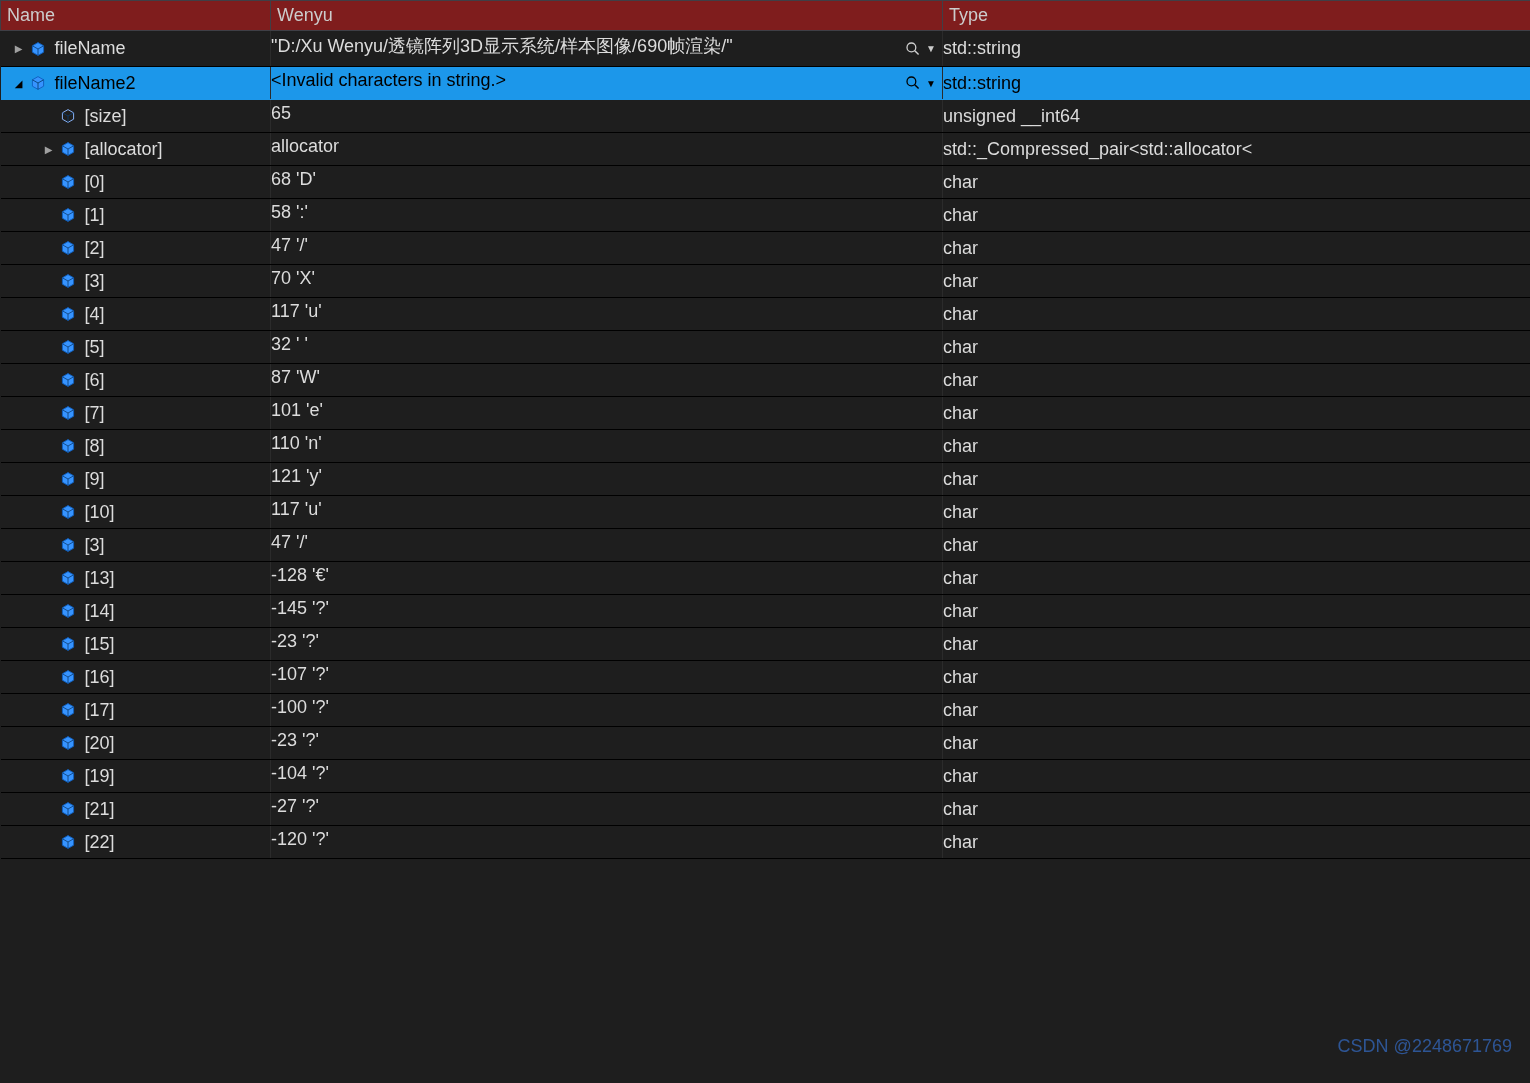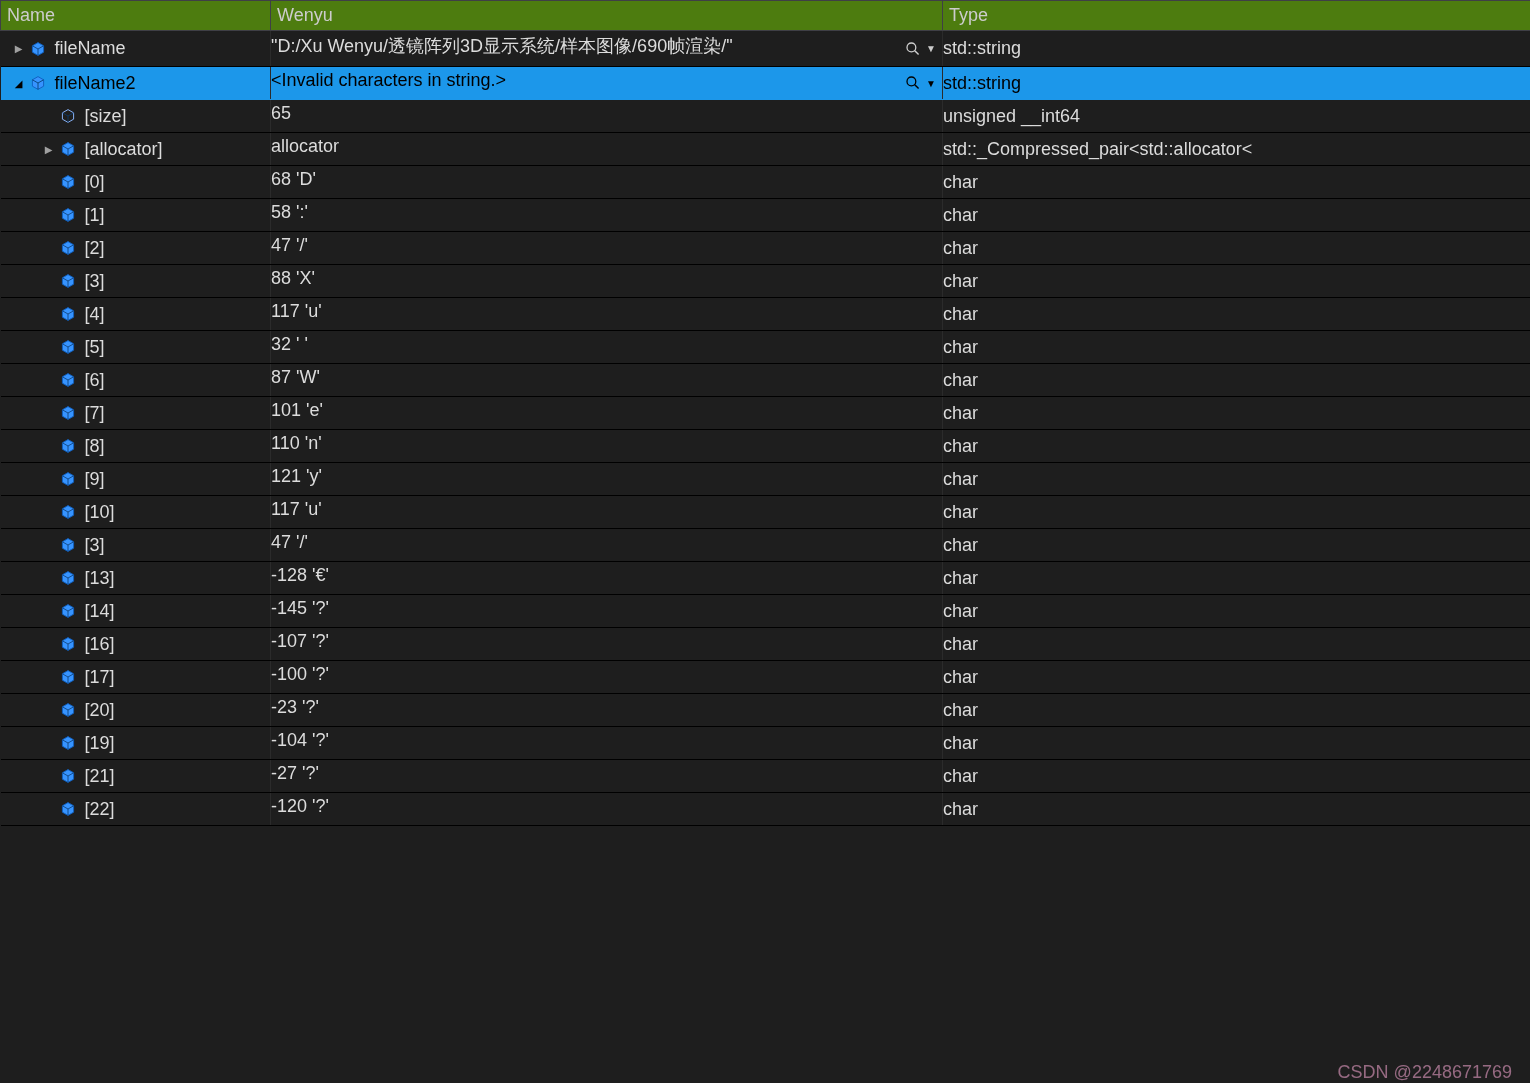--- a/index.html
+++ b/index.html
@@ -13,21 +13,21 @@
     position: relative;
   }
   .grid {
     width: 100%;
     border-collapse: collapse;
     table-layout: fixed;
   }
   .grid th {
     text-align: left;
     font-weight: 400;
-    background: #4d7c0f;
+    background: #7f1d1d;
     color: #cccccc;
     padding: 4px 6px;
     border: 1px solid #3f3f46;
     height: 30px;
     margin-left: 8px;
   }
   .grid td {
     padding: 3px 4px 3px 0;
     border-bottom: 1px solid #000000;
     border-right: 1px solid #2b2b2b;
@@ -64,22 +64,22 @@
   .actions {
     position: absolute; right: 6px; top: 50%; transform: translateY(-50%);
     display: flex; align-items: center; gap: 4px;
   }
   .mag { width: 18px; height: 18px; display: inline-flex; align-items: center; justify-content: center; }
   .dd  { font-size: 10px; color: #cccccc; }
   tr.selected .dd { color: #000; }
   .type-cell { padding-left: 6px; }
   .watermark {
     position: absolute;
-    right: 18px; bottom: 0;
-    color: #f9a8d4; opacity: .55;
+    right: 18px; bottom: 26px;
+    color: #3b82f6; opacity: .55;
     font-size: 18px;
     font-family: Arial, sans-serif;
   }
 </style>
 </head>
 <body>
 
 <table class="grid">
   <colgroup>
     <col class="col-name">
@@ -236,21 +236,21 @@
             <span class="expander hidden">▶</span>
             <span class="icon-cube">
               <svg viewBox="0 0 20 20" width="16" height="16">
     <path d="M10 2 L17 6 L17 14 L10 18 L3 14 L3 6 Z" fill="#3794ff" stroke="#1060c0" stroke-width="1.2"></path>
     <path d="M3 6 L10 10 L17 6 M10 10 L10 18" fill="none" stroke="#0b3b70" stroke-width="1"></path>
   </svg>
             </span>
             <span>[3]</span>
           </div>
         </td>
-        <td class="value-cell"><span class="value-text">88 'X'</span></td>
+        <td class="value-cell"><span class="value-text">70 'X'</span></td>
         <td class="type-cell">char</td>
       </tr>
       <tr class="row">
         <td class="name-cell">
           <div class="name-inner">
             <span class="pad" style="width: 40px;"></span>
             <span class="expander hidden">▶</span>
             <span class="icon-cube">
               <svg viewBox="0 0 20 20" width="16" height="16">
     <path d="M10 2 L17 6 L17 14 L10 18 L3 14 L3 6 Z" fill="#3794ff" stroke="#1060c0" stroke-width="1.2"></path>
@@ -407,20 +407,37 @@
             <span class="icon-cube">
               <svg viewBox="0 0 20 20" width="16" height="16">
     <path d="M10 2 L17 6 L17 14 L10 18 L3 14 L3 6 Z" fill="#3794ff" stroke="#1060c0" stroke-width="1.2"></path>
     <path d="M3 6 L10 10 L17 6 M10 10 L10 18" fill="none" stroke="#0b3b70" stroke-width="1"></path>
   </svg>
             </span>
             <span>[14]</span>
           </div>
         </td>
         <td class="value-cell"><span class="value-text">-145 '?'</span></td>
+        <td class="type-cell">char</td>
+      </tr>
+      <tr class="row">
+        <td class="name-cell">
+          <div class="name-inner">
+            <span class="pad" style="width: 40px;"></span>
+            <span class="expander hidden">▶</span>
+            <span class="icon-cube">
+              <svg viewBox="0 0 20 20" width="16" height="16">
+    <path d="M10 2 L17 6 L17 14 L10 18 L3 14 L3 6 Z" fill="#3794ff" stroke="#1060c0" stroke-width="1.2"></path>
+    <path d="M3 6 L10 10 L17 6 M10 10 L10 18" fill="none" stroke="#0b3b70" stroke-width="1"></path>
+  </svg>
+            </span>
+            <span>[15]</span>
+          </div>
+        </td>
+        <td class="value-cell"><span class="value-text">-23 '?'</span></td>
         <td class="type-cell">char</td>
       </tr>
       <tr class="row">
         <td class="name-cell">
           <div class="name-inner">
             <span class="pad" style="width: 40px;"></span>
             <span class="expander hidden">▶</span>
             <span class="icon-cube">
               <svg viewBox="0 0 20 20" width="16" height="16">
     <path d="M10 2 L17 6 L17 14 L10 18 L3 14 L3 6 Z" fill="#3794ff" stroke="#1060c0" stroke-width="1.2"></path>

